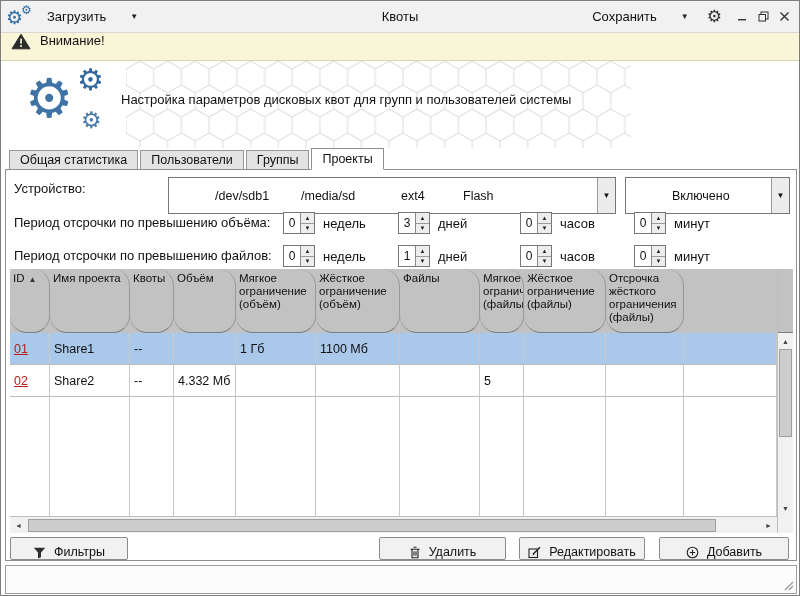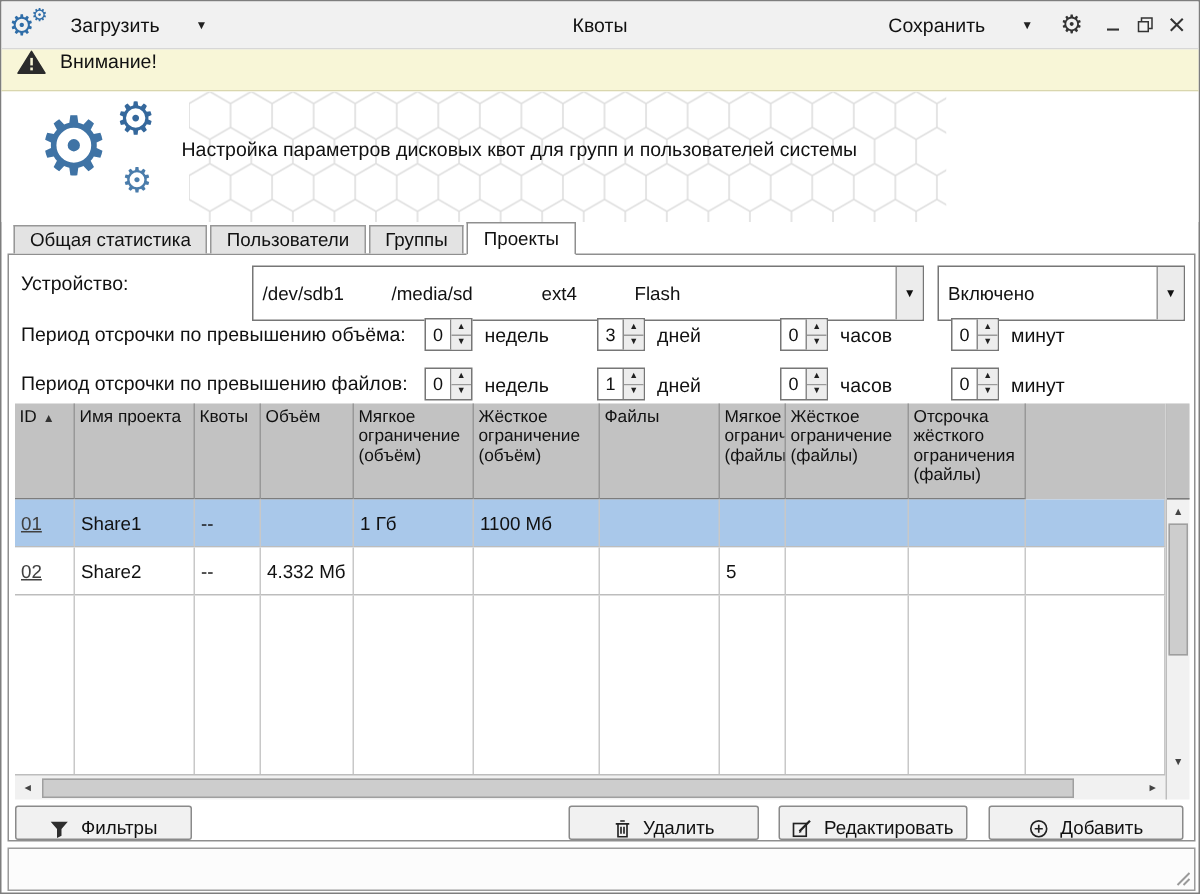--- a/index.html
+++ b/index.html
@@ -40,21 +40,21 @@
   
   .tabs { position:absolute; left:8px; top:147px; height:22px; display:flex; align-items:flex-end; z-index:3; }
   .tab { height:19px; margin-bottom:1px; margin-right:2px; background:#e3e3e3; border:1px solid #979797;
          border-bottom:none; padding:0 10px; font-size:12.5px; display:flex; align-items:center; }
   .tab.active { height:22px; margin-bottom:0; background:#fff; border:1px solid #8f8f8f; border-bottom:1px solid #fff; }
 
   
   .panel { position:absolute; left:4px; top:168px; width:792px; height:392px; background:#fff; border:1px solid #8f8f8f; }
   .flabel { position:absolute; font-size:13px; }
 
-  .combo { position:absolute; display:flex; height:37px; border:1px solid #767676; background:#fff; }
+  .combo { position:absolute; display:flex; height:37px; border:1px solid #767676; background:#fff;padding-left:40px; }
   .combo-device { left:162px; top:7px; width:448px; }
   .combo-status { left:619px; top:7px; width:165px; }
   .combo-txt { flex:1; display:flex; align-items:center; font-size:12.5px; padding-left:6px;
                white-space:nowrap; overflow:hidden; }
   .combo-txt .p0 { display:inline-block; width:86px; }
   .combo-txt .p1 { display:inline-block; width:100px; }
   .combo-txt .p2 { display:inline-block; width:62px; }
   .combo-btn { width:18px; border-left:1px solid #9a9a9a; background:#ececec; display:flex;
                align-items:center; justify-content:center; font-size:8px; color:#111; }
 
@@ -70,27 +70,27 @@
   .spin-up, .spin-down { flex:1; background:#ededed; font-size:6px; color:#222;
                          display:flex; align-items:center; justify-content:center; line-height:1; }
   .spin-up { border-bottom:1px solid #9a9a9a; }
 
   
   .table { position:absolute; left:4px; top:99px; width:783px; height:264px; display:flex; }
   .tmain { width:767px; display:flex; flex-direction:column; }
   .thead, .trow, .tfiller { display:grid; grid-template-columns:var(--cols); }
   .thead { height:64px; background:#c2c2c2; }
   .th { border-right:1px solid #989898; border-bottom:1px solid #7d7d7d; padding:3px 3px;
-        font-size:11.5px; line-height:1.14; overflow:hidden; }
+        font-size:11.5px; line-height:1.14; overflow:hidden;border-radius:17px; }
   .sort-ico { font-size:8px; margin-left:4px; color:#333; }
   .trow { height:32px; background:#fff; }
   .trow.selected { background:#a9c8ea; }
   .td { border-right:1px solid #c8c8c8; border-bottom:1px solid #bdbdbd; padding:0 4px; font-size:12.5px;
         display:flex; align-items:center; white-space:nowrap; overflow:hidden; }
-  .id-link { color:#404040; text-decoration:underline; }
+  .id-link { color:#b91c1c; text-decoration:underline; }
   .tfiller { flex:1; }
   .tf { border-right:1px solid #c8c8c8; }
 
   .hscroll { height:17px; border-top:1px solid #bdbdbd; background:#f1f1f1; display:flex; align-items:center; }
   .hs-btn { width:17px; height:16px; display:flex; align-items:center; justify-content:center;
             font-size:7px; color:#444; }
   .hs-thumb { width:688px; height:13px; margin-left:1px; background:#cdcdcd; border:1px solid #9f9f9f; }
   .hs-track { flex:1; }
 
   .vscroll { width:16px; display:flex; flex-direction:column; background:#f1f1f1; border-left:1px solid #bdbdbd; }

